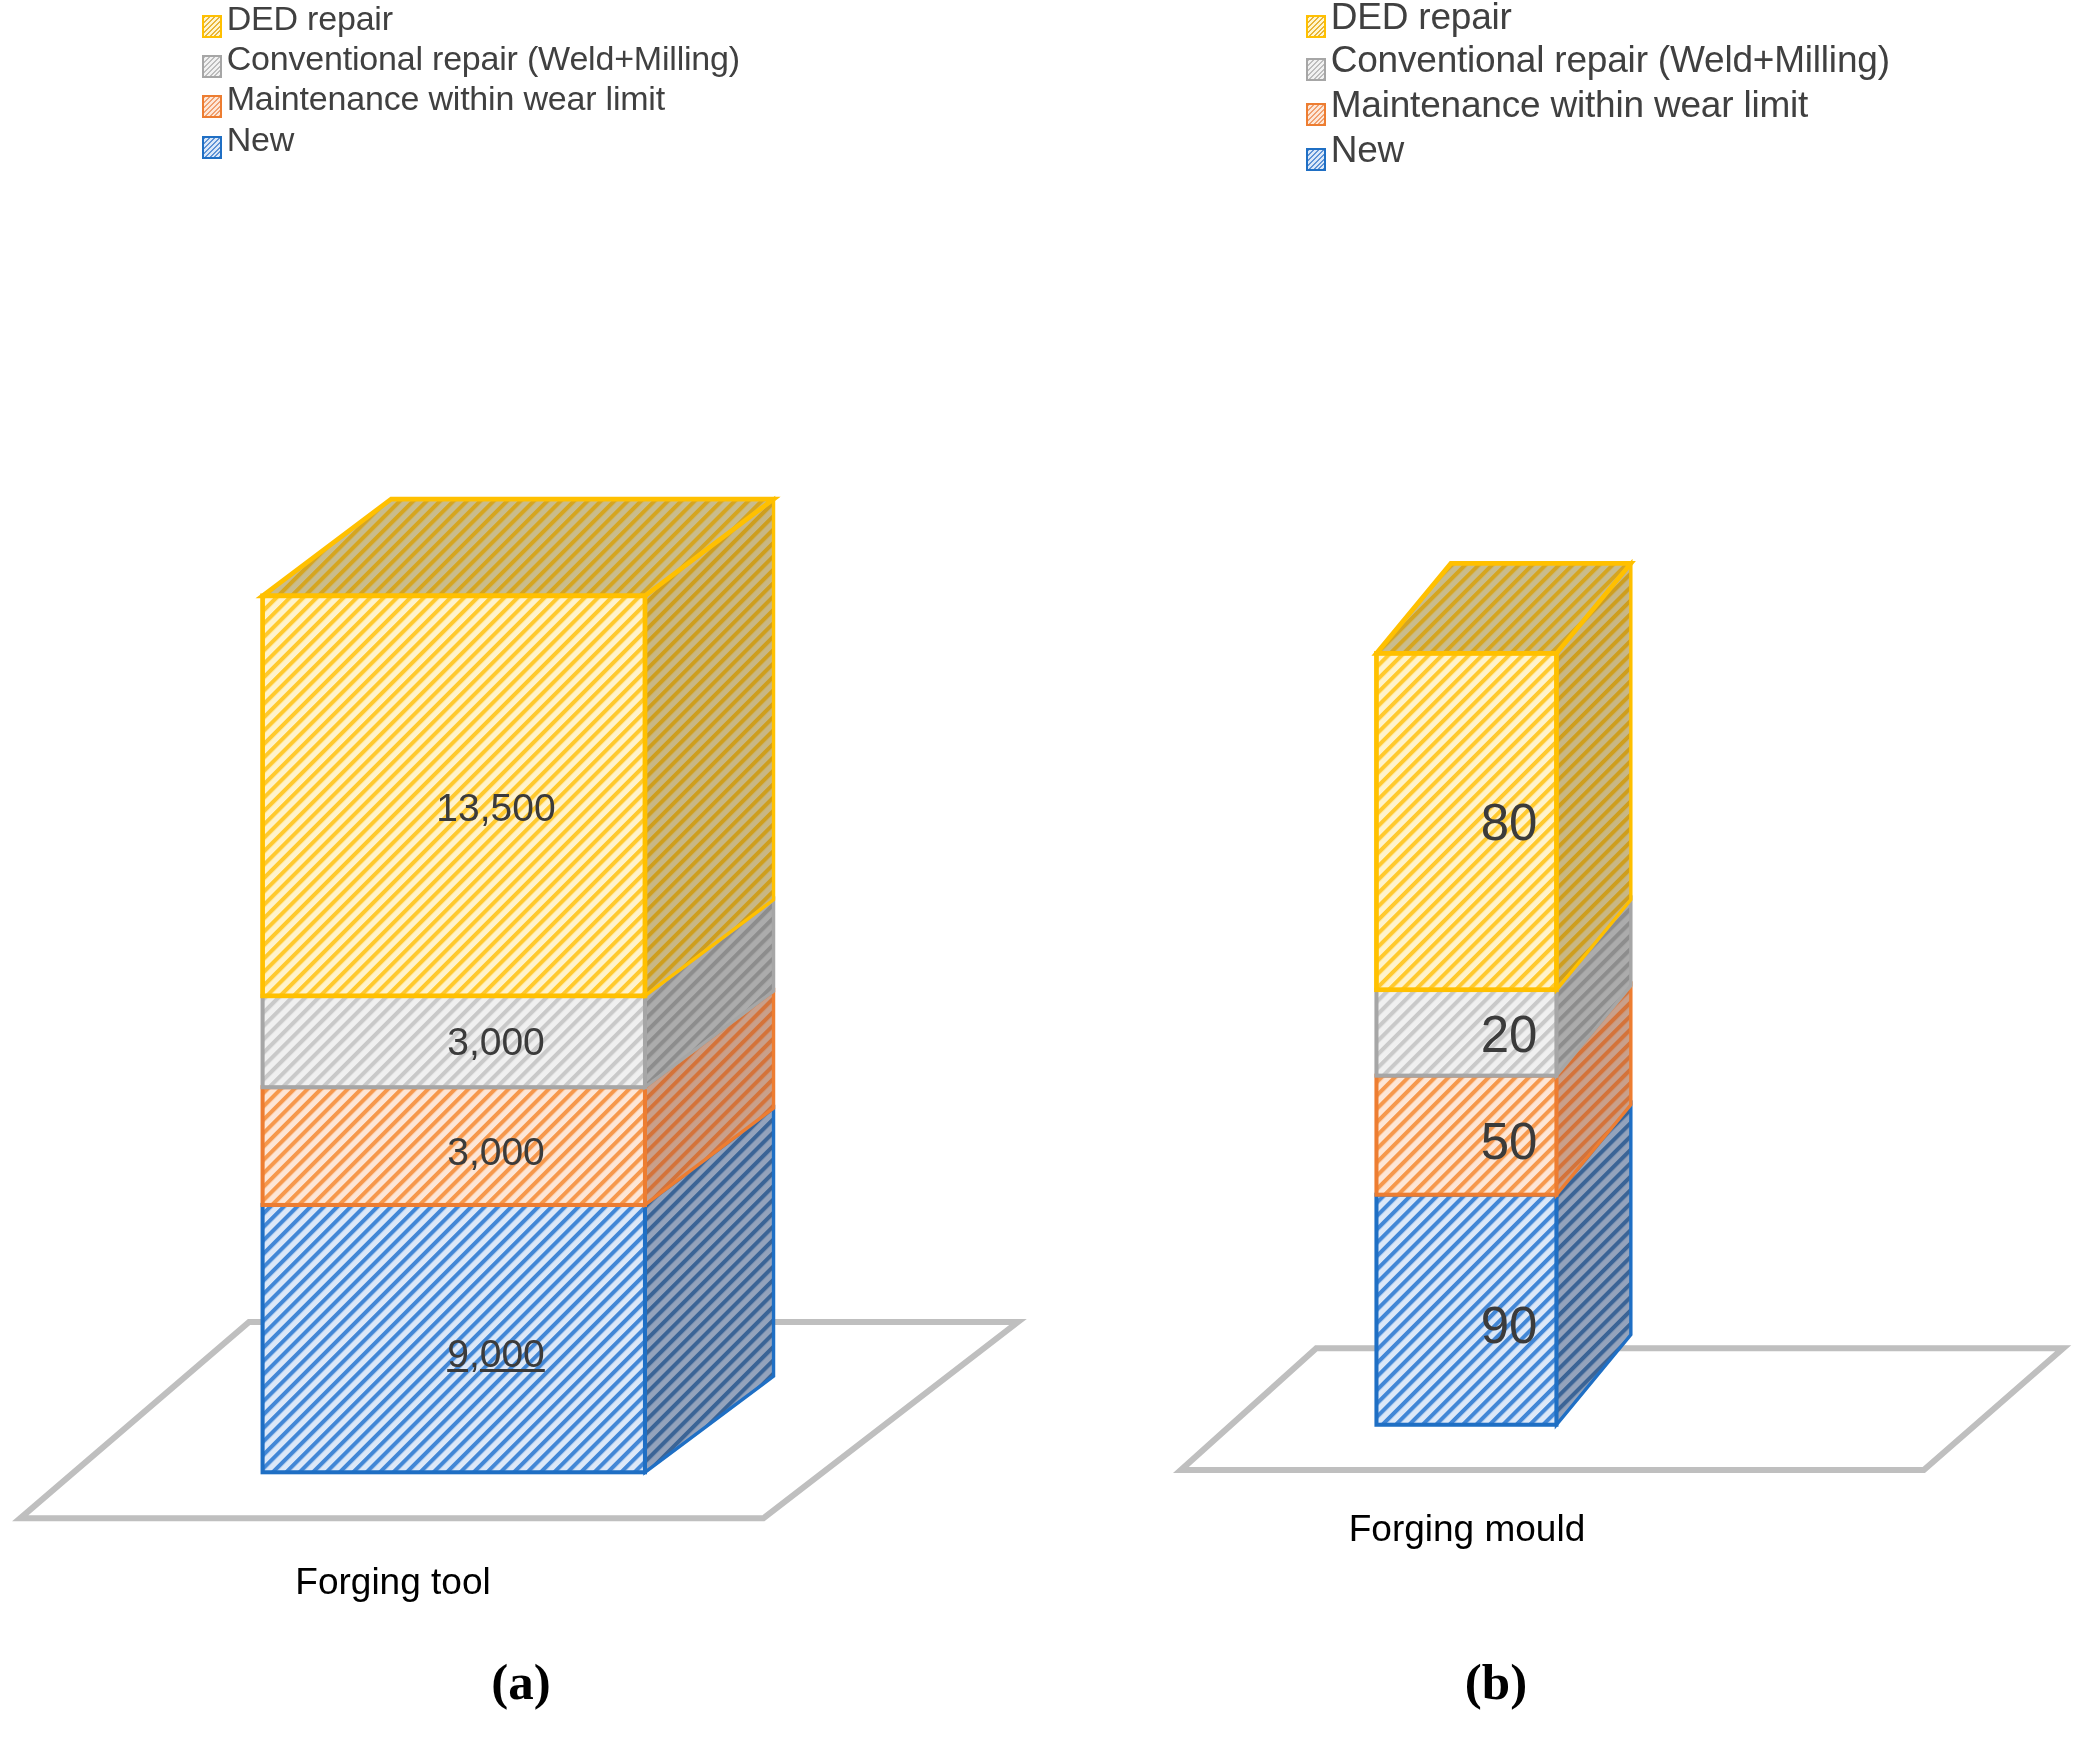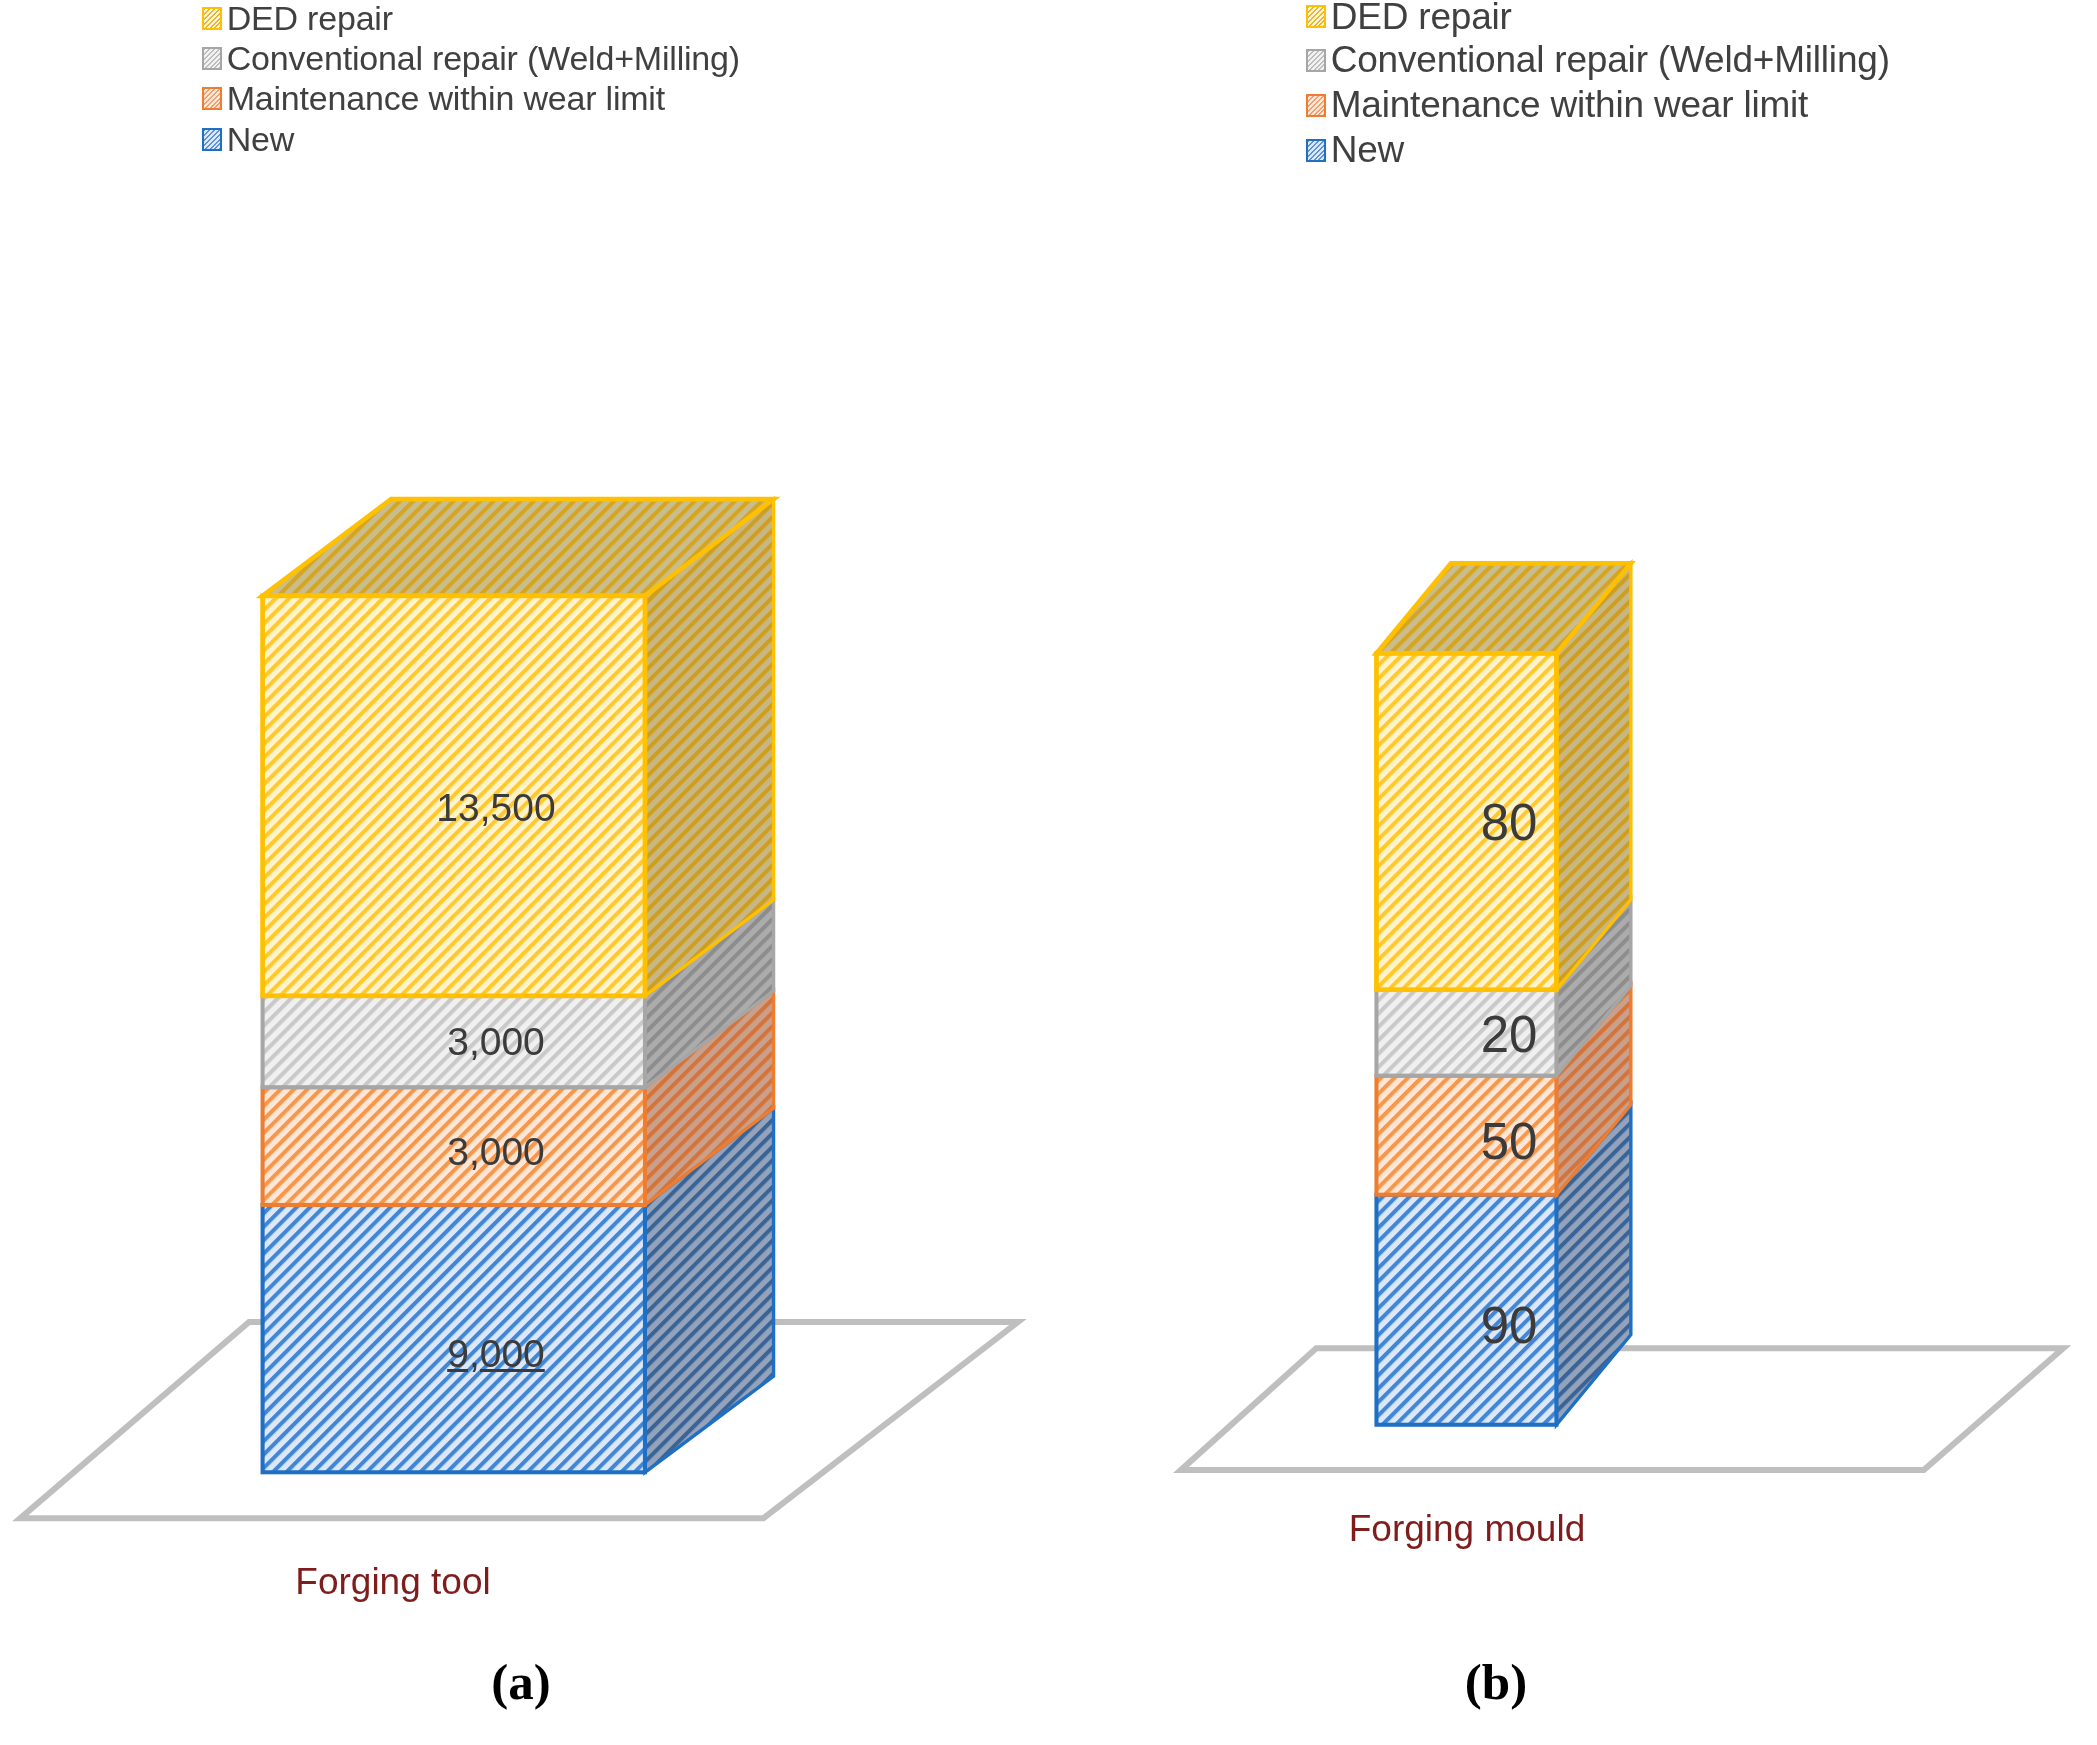--- a/index.html
+++ b/index.html
@@ -7,21 +7,21 @@
     width:2097px;height:1746px;position:relative;overflow:hidden;
     font-family:"Liberation Sans",sans-serif;
     -webkit-font-smoothing:antialiased;
   }
   .panel{position:absolute;top:0;height:1746px;}
   #panel-a{left:0;width:1049px;}
   #panel-b{left:1049px;width:1048px;}
 
   
   .legend{position:absolute;}
-  .legend-row{display:flex;align-items:center;position:absolute;left:0;white-space:nowrap;}
+  .legend-row{display:flex;align-items:flex-end;position:absolute;left:0;white-space:nowrap;}
   .swatch{
     width:20px;height:23px;flex:0 0 auto;box-sizing:border-box;
     border:2.7px solid #000;margin-right:4.7px;
   }
   .legend-label{
     color:#404040;letter-spacing:-0.2px;
   }
   #panel-a .legend{left:202px;top:0;}
   #panel-a .legend-label{font-size:34px;}
   #panel-a .legend-row:nth-child(1){top:-1.4px;}
@@ -57,21 +57,21 @@
   .val{
     position:absolute;color:#3b3b3b;
     text-align:center;transform:translate(-50%,-50%);
     white-space:nowrap;
     margin-left:42px;
   }
   #panel-a .val{font-size:39px;}
   #panel-b .val{font-size:51px;}
 
   .cat-label{
-    position:absolute;color:#7f1d1d;
+    position:absolute;color:#000000;
     transform:translate(-50%,0);white-space:nowrap;font-size:37px;
   }
   .fig-label{
     position:absolute;color:#000;font-weight:bold;
     font-family:"Liberation Serif",serif;font-size:51px;
     transform:translate(-50%,0);white-space:nowrap;
   }
 </style>
 </head>
 <body>

